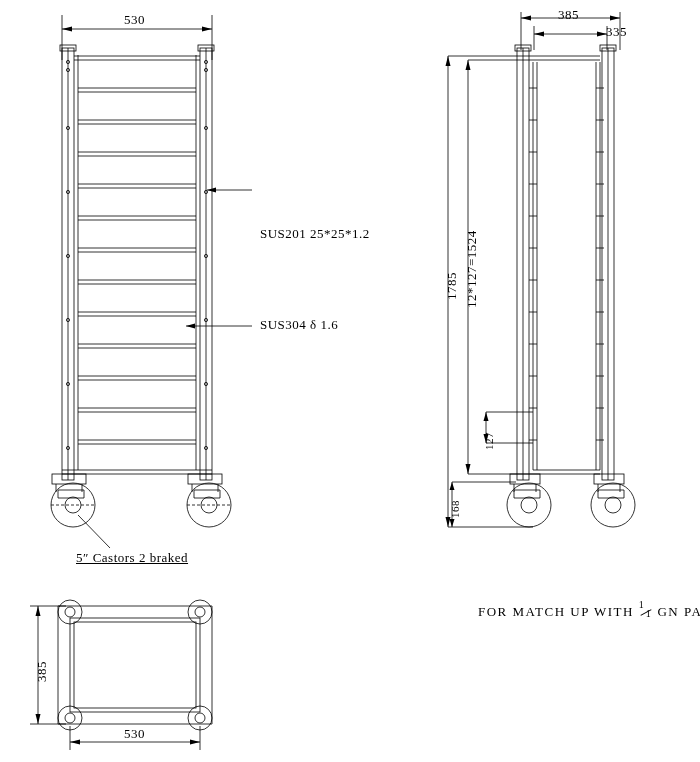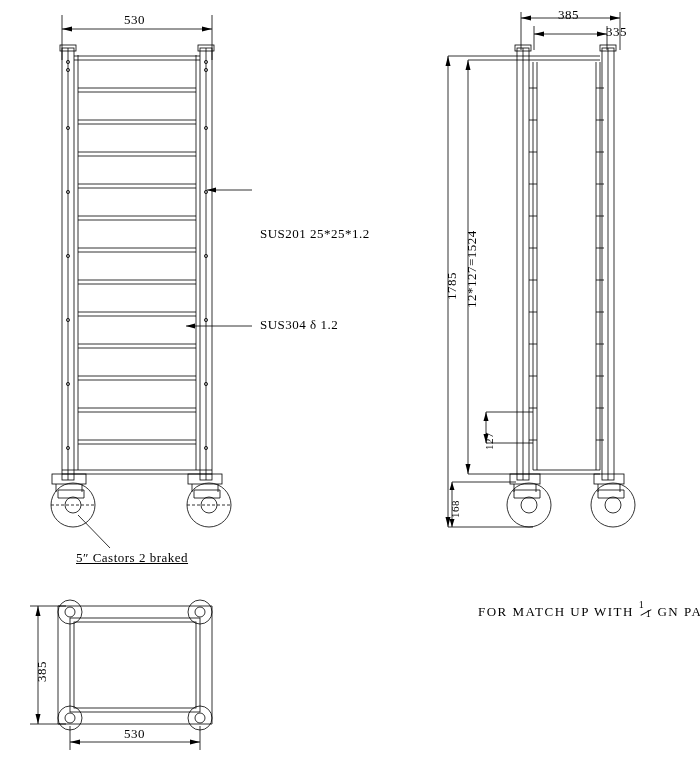--- a/index.html
+++ b/index.html
@@ -298,21 +298,21 @@
       </g>
     </g>
 
   </g>
 </svg>
 
 <div class="lbl" style="left:124px; top:12px;">530</div>
 
 <div class="lbl" style="left:260px; top:181px;margin-top:45px;">SUS201 25*25*1.2</div>
 
-<div class="lbl" style="left:260px; top:317px;">SUS304 δ 1.2</div>
+<div class="lbl" style="left:260px; top:317px;">SUS304 δ 1.6</div>
 
 <div class="lbl" style="left:76px; top:550px;text-decoration:underline;">5″ Castors 2 braked</div>
 
 <div class="lbl" style="left:558px; top:7px;">385</div>
 <div class="lbl" style="left:558px; top:24px;margin-left:48px;">335</div>
 
 <div class="lbl vert" style="left:444px; top:300px;">1785</div>
 <div class="lbl vert" style="left:464px; top:308px;">12*127=1524</div>
 <div class="lbl vert small" style="left:483px; top:450px;">127</div>
 <div class="lbl vert small" style="left:449px; top:518px;">168</div>

